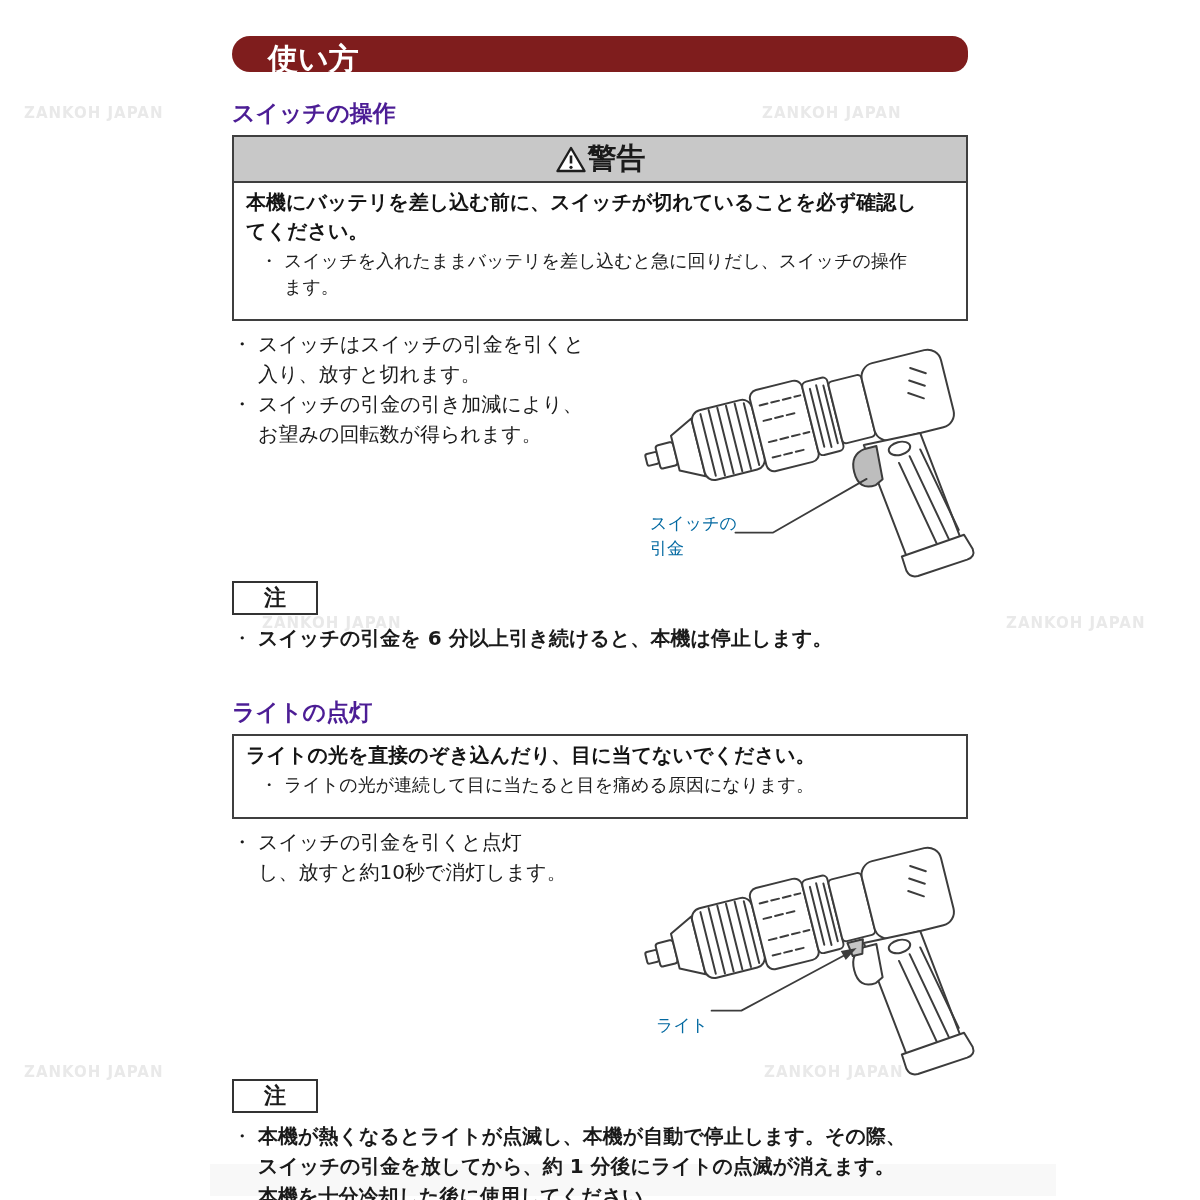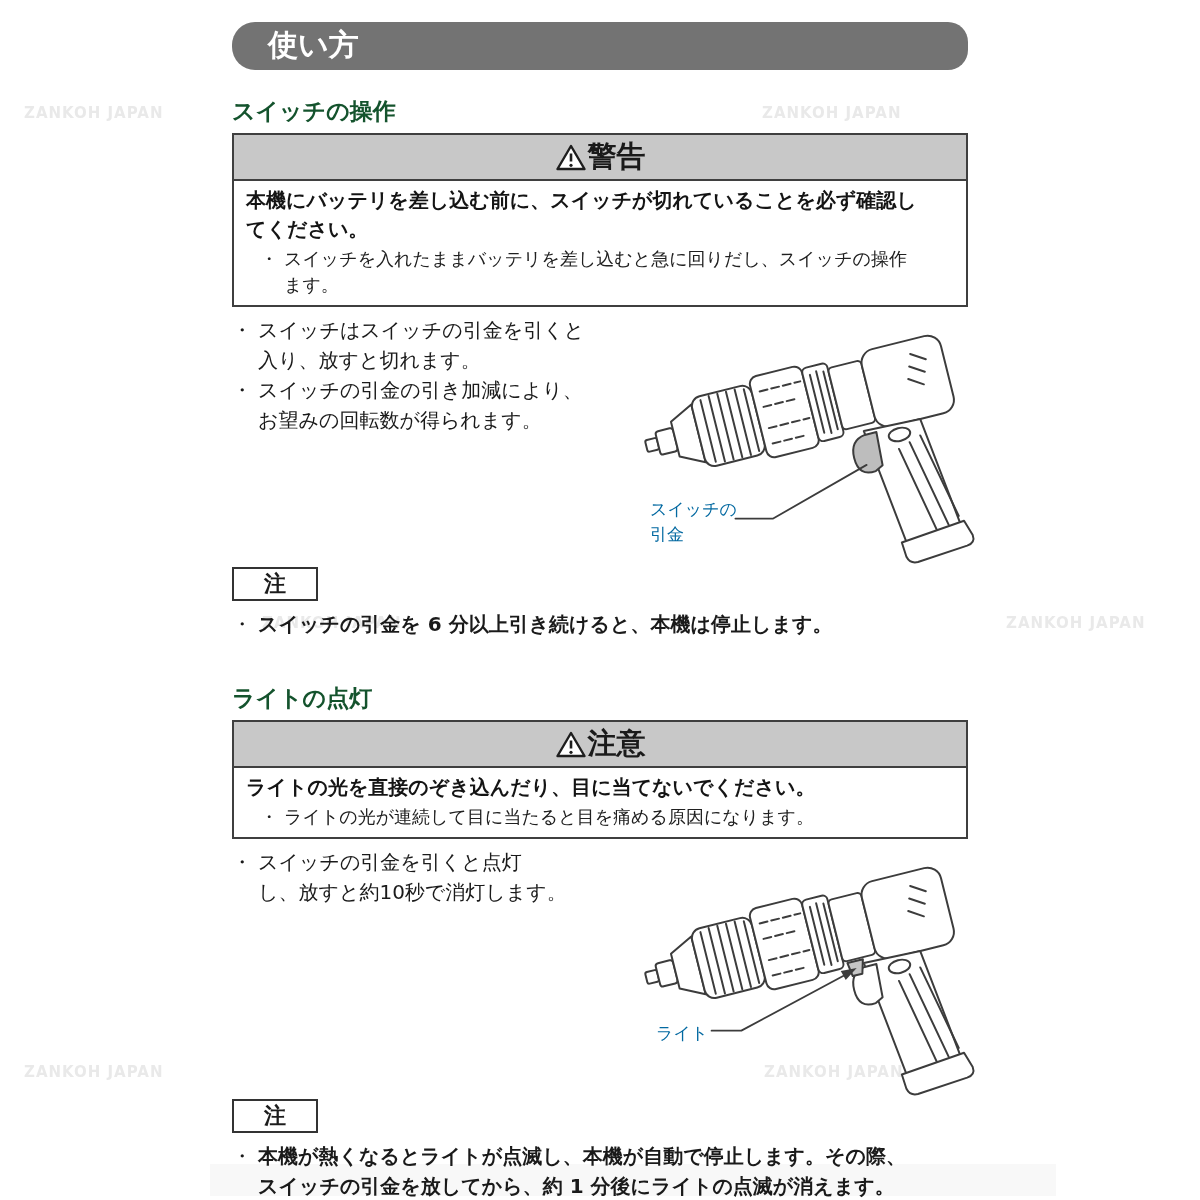--- a/index.html
+++ b/index.html
@@ -7,34 +7,34 @@
     width:1200px;height:1200px;position:relative;background:#ffffff;
     font-family:"DejaVu Sans","Liberation Sans",sans-serif;
     color:#1c1c1c;overflow:hidden;
   }
   .watermark{
     position:absolute;font-size:15px;font-weight:700;color:#e9e9e9;
     letter-spacing:1px;white-space:nowrap;z-index:0;
   }
   .content{position:absolute;left:232px;top:22px;width:736px;z-index:1;}
   .title-bar{
-    height:48px;background:#737373;border-radius:23px 20px 20px 23px;
+    height:36px;background:#7f1d1d;border-radius:23px 20px 20px 23px;
     color:#ffffff;font-size:30px;font-weight:700;line-height:46px;
-    padding-left:36px;box-sizing:border-box;
+    padding-left:36px;box-sizing:border-box;margin-top:14px;
   }
   .section-title{
-    font-size:23px;font-weight:700;margin:26px 0 6px 0;color:#14532d;
+    font-size:23px;font-weight:700;margin:26px 0 6px 0;color:#4c1d95;
   }
   .alert-box{border:2.5px solid #3f3f3f;background:#ffffff;}
   .alert-header{
     height:44px;background:#c8c8c8;border-bottom:2.5px solid #3f3f3f;
     display:flex;align-items:center;justify-content:center;gap:1px;
   }
   .alert-header .alert-label{font-size:29px;font-weight:700;color:#1a1a1a;}
-  .alert-body{padding:5px 12px 7px 12px;}
+  .alert-body{padding:5px 12px 19px 12px;}
   .alert-lead{
     font-size:20px;font-weight:700;line-height:29px;margin:0;
     white-space:pre-line;color:#141414;
   }
   .sub-bullet{
     display:flex;font-size:18px;line-height:26px;margin-top:2px;
     padding-left:14px;color:#202020;
   }
   .sub-bullet .marker{width:24px;flex:none;}
   .sub-bullet .txt{white-space:pre-line;}
@@ -146,28 +146,20 @@
 
   <div class="note-box">注</div>
   <div class="bullet note-bullet">
     <span class="marker">・</span>
     <span class="txt" style="font-weight:700">スイッチの引金を 6 分以上引き続けると、本機は停止します。</span>
   </div>
 
   <div class="section-title section-gap">ライトの点灯</div>
 
   <div class="alert-box">
-    <div class="alert-header">
-      <svg class="warn-icon" width="32" height="29" viewBox="0 0 32 29">
-        <path d="M16 3 L29.5 26 H2.5 Z" fill="#ffffff" stroke="#1e1e1e" stroke-width="2.4" stroke-linejoin="round"></path>
-        <line x1="16" y1="10.5" x2="16" y2="18.5" stroke="#1e1e1e" stroke-width="2.6"></line>
-        <circle cx="16" cy="22.3" r="1.6" fill="#1e1e1e"></circle>
-      </svg>
-      <span class="alert-label">注意</span>
-    </div>
     <div class="alert-body">
       <p class="alert-lead">ライトの光を直接のぞき込んだり、目に当てないでください。</p>
       <div class="sub-bullet">
         <span class="marker">・</span>
         <span class="txt">ライトの光が連続して目に当たると目を痛める原因になります。</span>
       </div>
     </div>
   </div>
 
   <div class="row">
@@ -199,21 +191,21 @@
             <path d="M254,192l18,92 M266,188l18,90 M278,184l18,88" fill="none"></path>
             <path d="M234,284 L300,278 L305,294 Q306,302 297,303 L245,307 Q237,307 235,299 Z"></path>
             <ellipse cx="258" cy="178" rx="11" ry="6.5"></ellipse>
             <path d="M224,170 Q208,172 208,190 Q208,210 226,208 L234,204 L236,170 Z" fill="#ffffff"></path>
             <polygon points="208,162 224,162 220,176 210,176" fill="#c6c6c6"></polygon>
           </g>
           <polyline points="74,184 104,184 212,126" fill="none" stroke-width="1.8"></polyline>
           <polygon points="220,121 209,133 204,124" fill="#3c3c3c" stroke="none"></polygon>
         </g>
       </svg>
-      <div class="fig-label" style="left:18px;top:174px">ライト</div>
+      <div class="fig-label" style="left:18px;top:186px">ライト</div>
     </div>
   </div>
 
   <div class="note-box">注</div>
   <div class="bullet note-bullet">
     <span class="marker">・</span>
     <span class="txt" style="font-weight:600">本機が熱くなるとライトが点滅し、本機が自動で停止します。その際、
 スイッチの引金を放してから、約 1 分後にライトの点滅が消えます。
 本機を十分冷却した後に使用してください。</span>
   </div>

